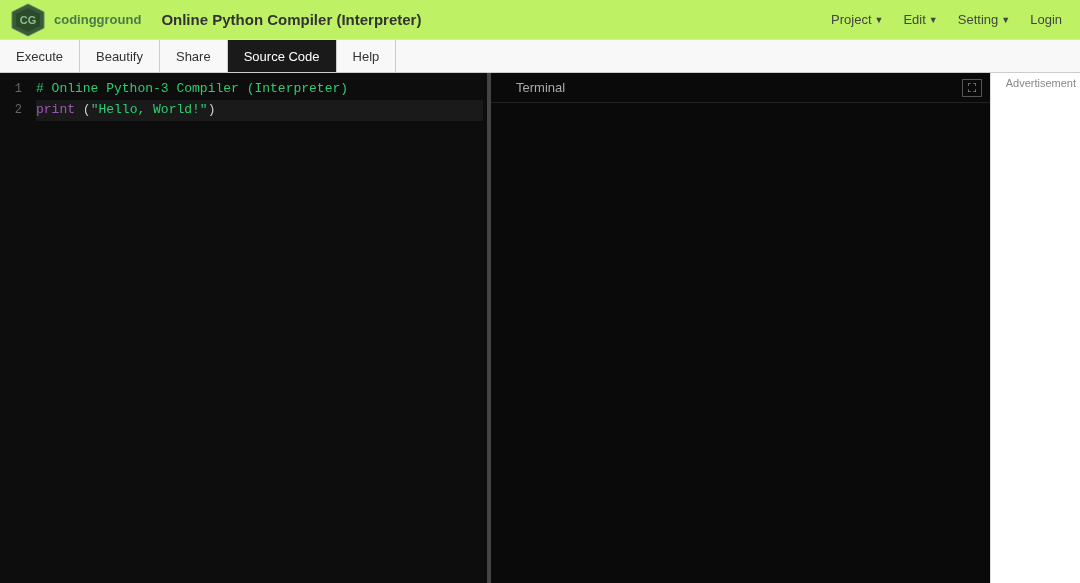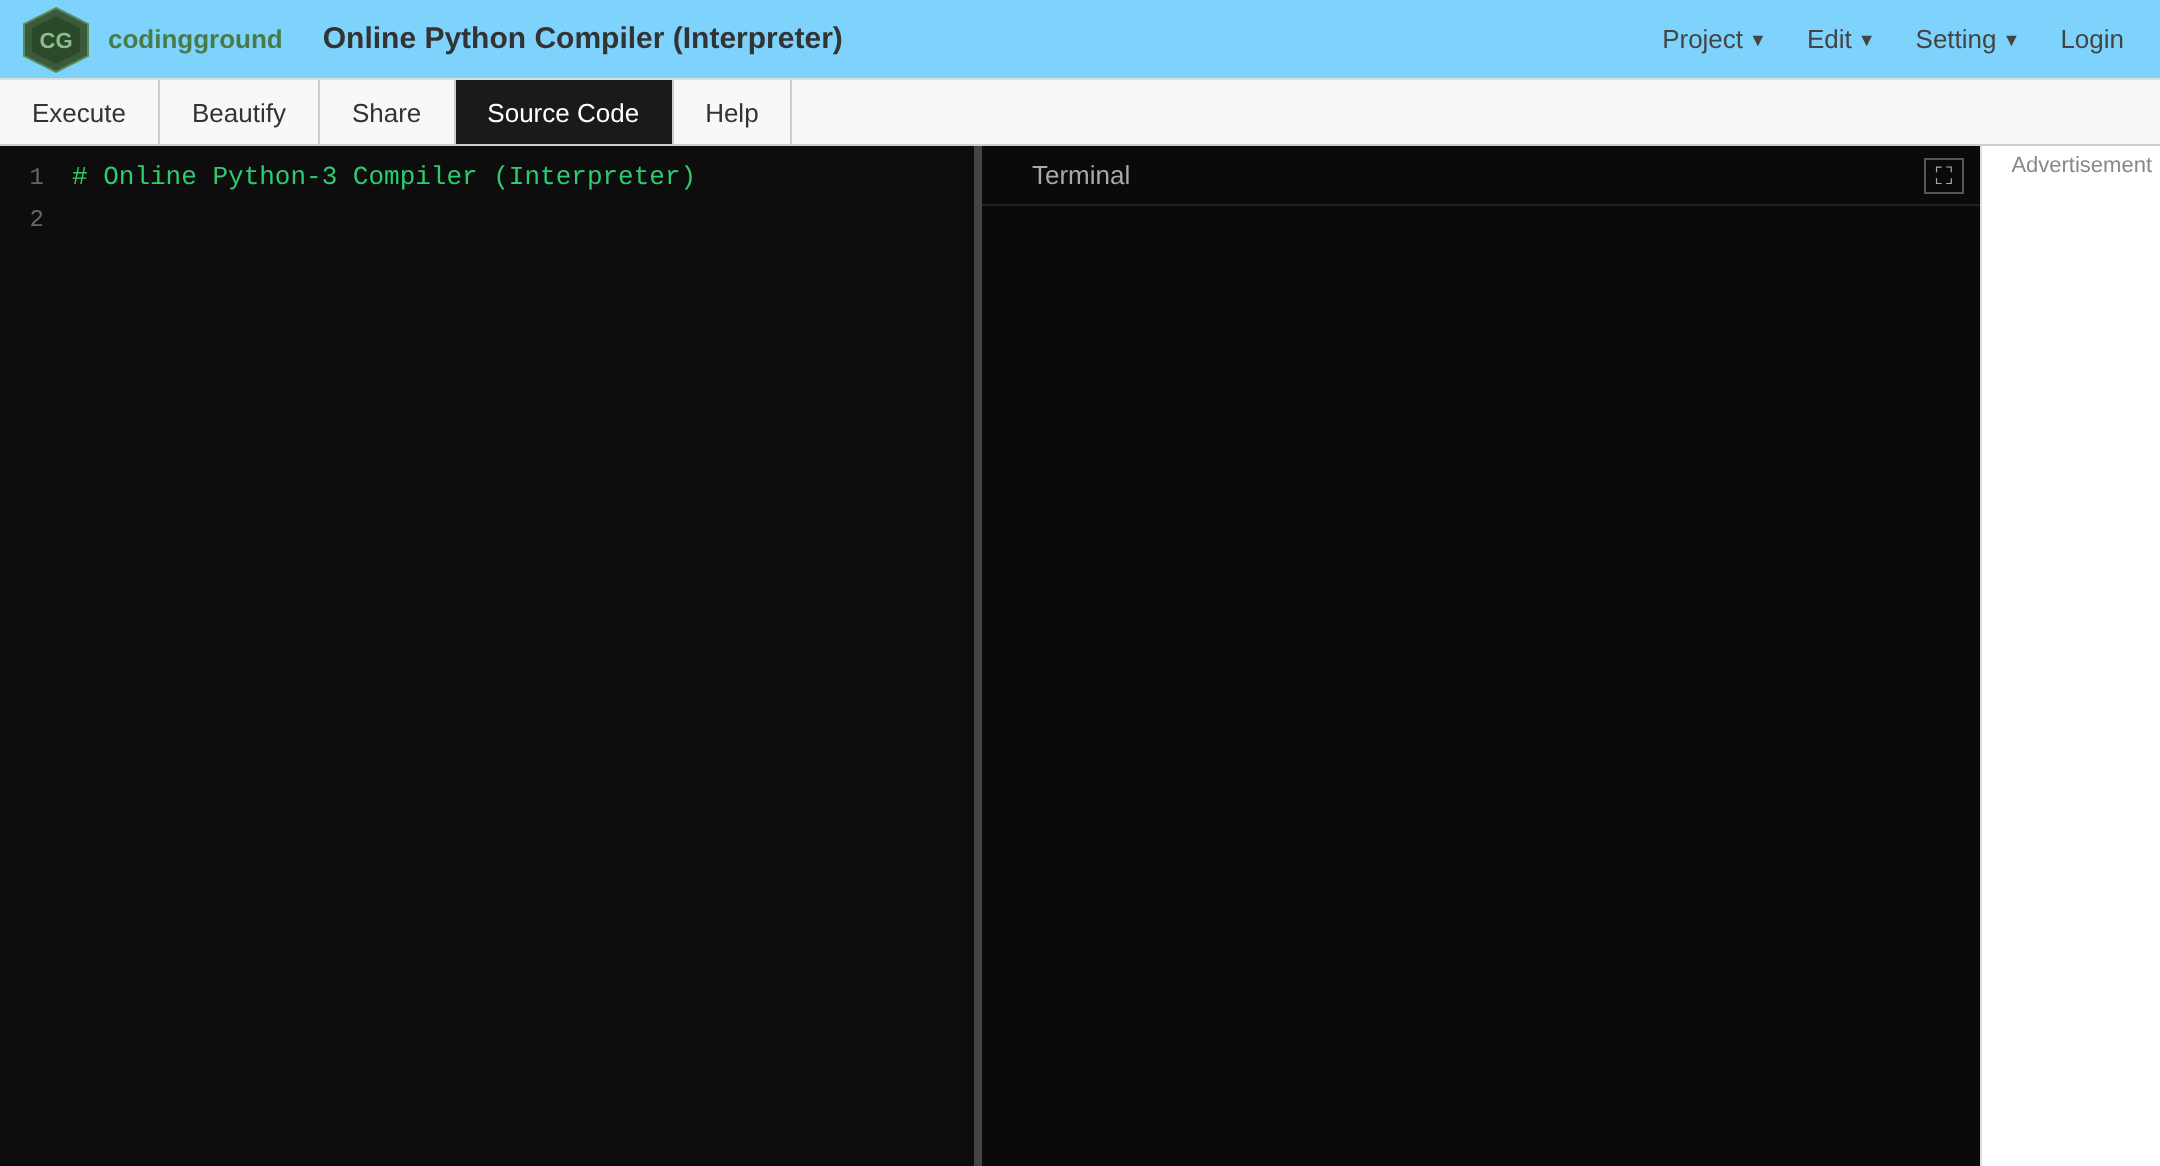--- a/index.html
+++ b/index.html
@@ -3,21 +3,21 @@
   <meta charset="utf-8">
   <style>
     * { margin: 0; padding: 0; box-sizing: border-box; }
     body { font-family: Arial, sans-serif; font-size: 13px; background: #fff; width: 1080px; height: 583px; overflow: hidden; }
 
     
     #navbar {
       display: flex;
       align-items: center;
       height: 40px;
-      background: #7dd3fc;
+      background: #bef264;
       border-bottom: 1px solid #ddd;
       padding: 0 10px;
     }
     #logo-area {
       display: flex;
       align-items: center;
       gap: 8px;
       margin-right: 20px;
     }
     #logo-icon {
@@ -245,20 +245,23 @@
   <div id="editor-panel">
     <div id="code-area">
       <div id="line-numbers">
         <div class="line-num">1</div>
         <div class="line-num">2</div>
       </div>
       <div id="code-lines">
         <div class="code-line">
           <span class="comment"># Online Python-3 Compiler (Interpreter)</span>
         </div>
+        <div class="code-line highlighted">
+          <span class="kw-purple">print</span><span style="color:#ccc;"> (</span><span class="kw-green">"Hello, World!"</span><span style="color:#ccc;">)</span>
+        </div>
       </div>
     </div>
   </div>
 
   <div id="divider"></div>
 
   <div id="terminal-panel">
     <div id="terminal-header">
       <span id="terminal-label">Terminal</span>
       <button id="terminal-expand" title="Expand">

